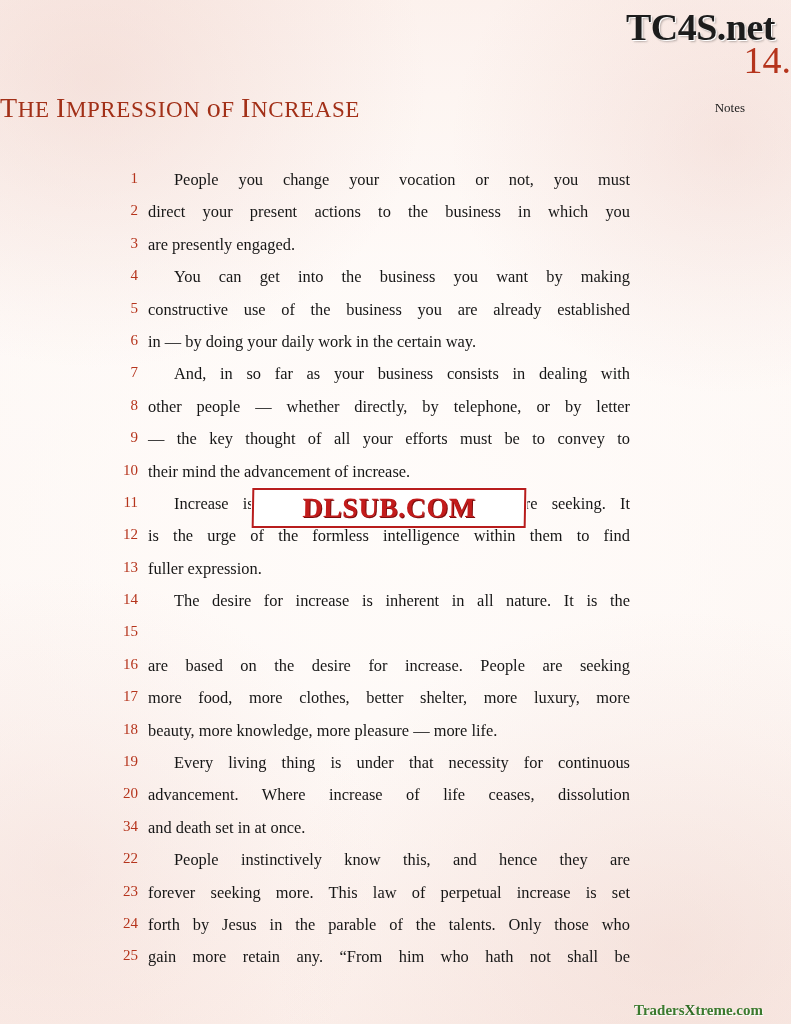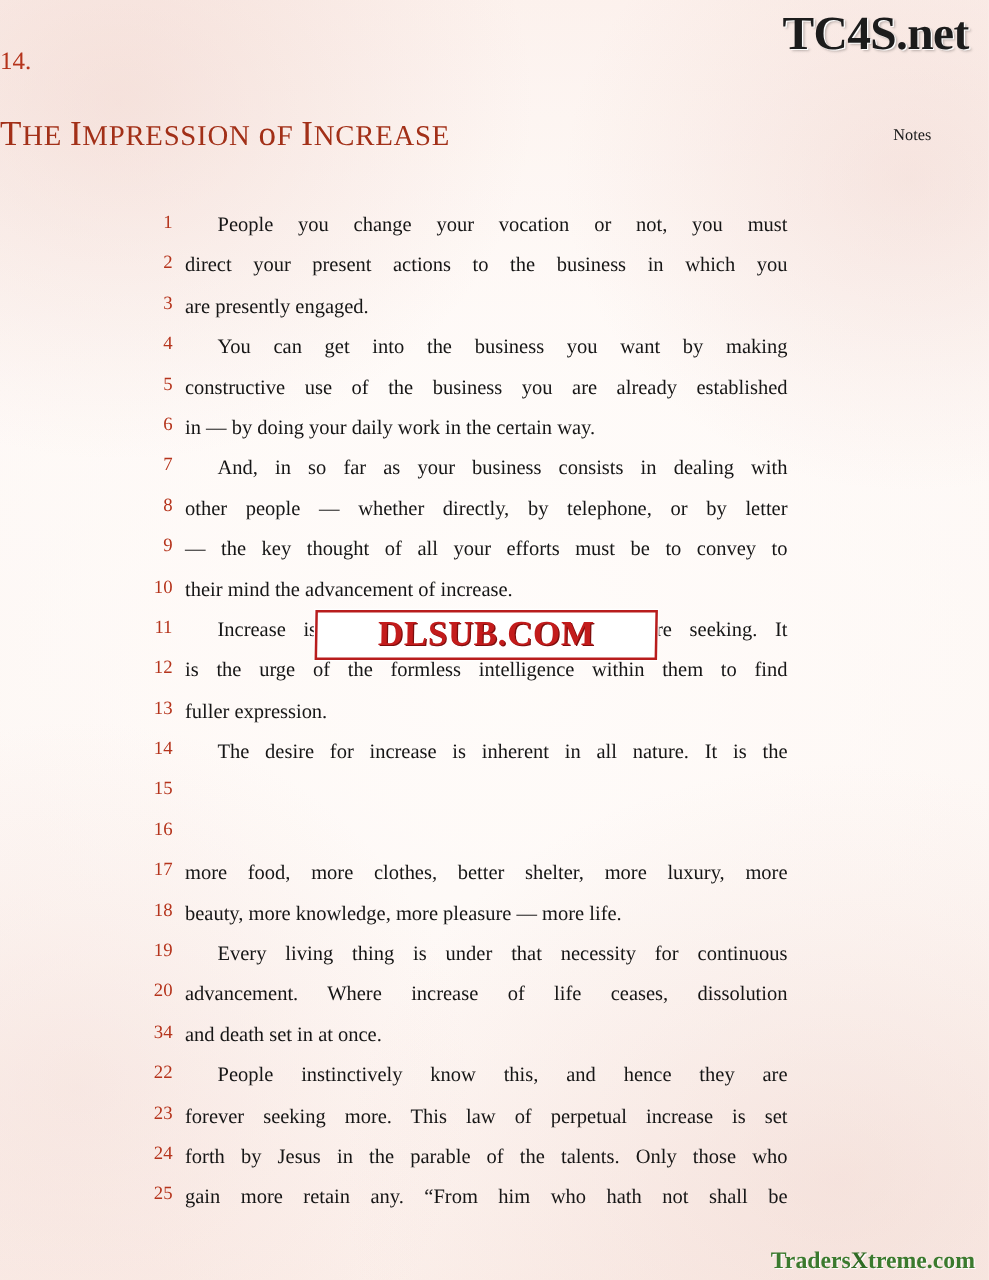--- a/index.html
+++ b/index.html
@@ -41,24 +41,24 @@
     font-weight: bold;
     font-size: 38px;
     line-height: 1;
     color: #1c1c1c;
     letter-spacing: -0.5px;
     text-shadow: 1px 1px 0 #ffffff, 2px 2px 2px rgba(0,0,0,0.25);
   }
   .wm-bottom {
     position: absolute;
     bottom: 6px;
-    right: 11px;
+    right: 28px;
     font-family: "Liberation Serif", serif;
     font-weight: bold;
-    font-size: 19px;
+    font-size: 15px;
     line-height: 1;
     color: #3b7a2e;
     text-shadow: 1px 1px 0 rgba(255,255,255,0.9);
   }
   .wm-bottom .x {
     color: #2f6b24;
   }
   .wm-center {
     position: absolute;
     top: 488px;
@@ -81,22 +81,22 @@
     color: #c31c1c;
     text-shadow: 1px 1px 0 #7c0d0d;
   }
 
   
   .chapter-number {
     position: absolute;
     top: 38px;
     left: 0;
     right: 0;
-    text-align: left;
-    font-size: 20px;
+    text-align: right;
+    font-size: 38px;
     color: #b5341c;
     font-family: "Liberation Serif", serif;
   }
   .chapter-title {
     position: absolute;
     top: 92px;
     left: 0;
     right: 0;
     text-align: left;
     font-size: 23px;
@@ -229,20 +229,21 @@
       </div>
       <div class="line-row">
         <span class="line-num">14</span>
         <span class="line-text justify indent">The desire for increase is inherent in all nature. It is the</span>
       </div>
       <div class="line-row">
         <span class="line-num">15</span>
       </div>
       <div class="line-row">
         <span class="line-num">16</span>
+        <span class="line-text justify">are based on the desire for increase. People are seeking</span>
       </div>
       <div class="line-row">
         <span class="line-num">17</span>
         <span class="line-text justify">more food, more clothes, better shelter, more luxury, more</span>
       </div>
       <div class="line-row">
         <span class="line-num">18</span>
         <span class="line-text">beauty, more knowledge, more pleasure — more life.</span>
       </div>
       <div class="line-row">

